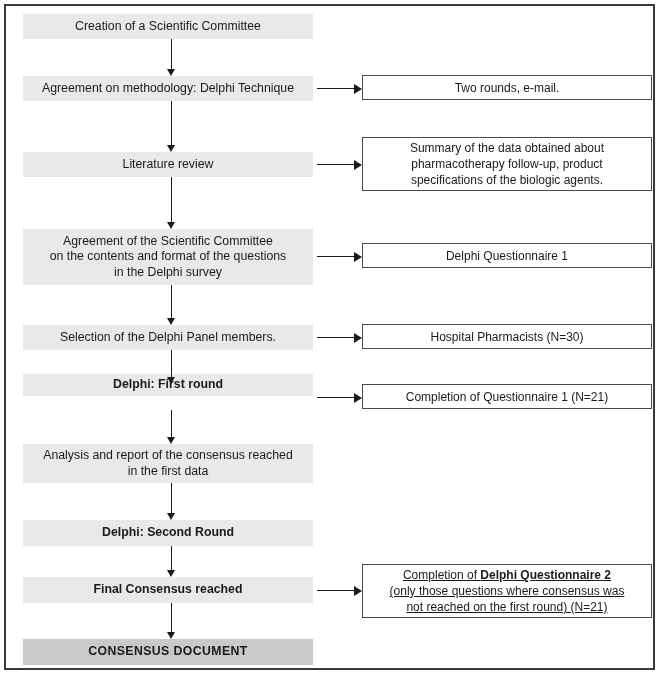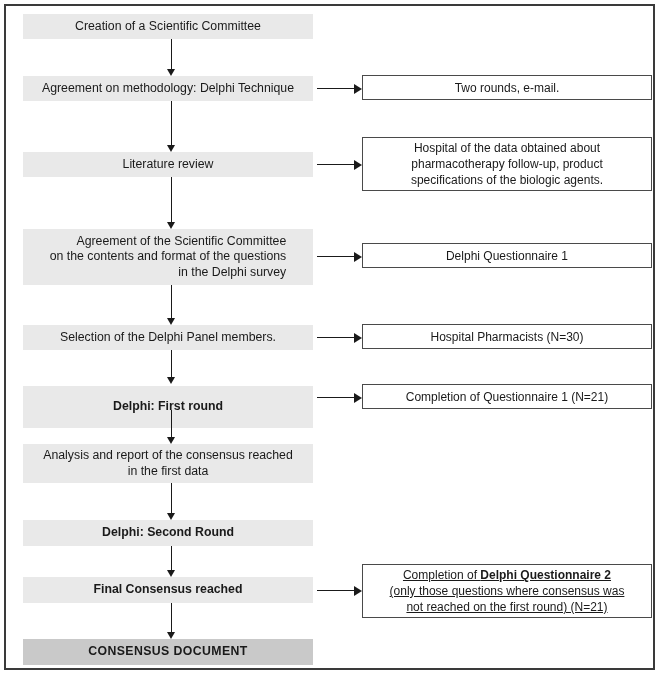--- a/index.html
+++ b/index.html
@@ -130,33 +130,33 @@
     </div>
 
     <div class="proc-box" style="top:70px;height:25px;">
       <span>Agreement on methodology: Delphi Technique</span>
     </div>
 
     <div class="proc-box" style="top:146px;height:25px;">
       <span>Literature review</span>
     </div>
 
-    <div class="proc-box" style="top:223px;height:56px;text-align:right;">
+    <div class="proc-box" style="top:223px;height:56px;">
       <span>
         <span>Agreement of the Scientific Committee</span><br>
         <span>on the contents and format of the questions</span><br>
         <span>in the Delphi survey</span>
       </span>
     </div>
 
     <div class="proc-box" style="top:319px;height:25px;text-align:center;">
       <span>Selection of the Delphi Panel members.</span>
     </div>
 
-    <div class="proc-box bold" style="top:380px;height:42px;">
+    <div class="proc-box bold" style="top:368px;height:22px;">
       <span>Delphi: First round</span>
     </div>
 
     <div class="proc-box" style="top:438px;height:39px;">
       <span>
         <span>Analysis and report of the consensus reached</span><br>
         <span>in the first data</span>
       </span>
     </div>
 
@@ -246,21 +246,21 @@
       <div class="shaft"></div>
       <div class="head"></div>
     </div>
 
     <div class="out-box" style="top:69px;height:25px;">
       <span>Two rounds, e-mail.</span>
     </div>
 
     <div class="out-box" style="top:131px;height:54px;">
       <span>
-        <span>Hospital of the data obtained about</span><br>
+        <span>Summary of the data obtained about</span><br>
         <span>pharmacotherapy follow-up, product</span><br>
         <span>specifications of the biologic agents.</span>
       </span>
     </div>
 
     <div class="out-box bold" style="top:237px;height:25px;">
       <span>Delphi Questionnaire 1</span>
     </div>
 
     <div class="out-box" style="top:318px;height:25px;">

